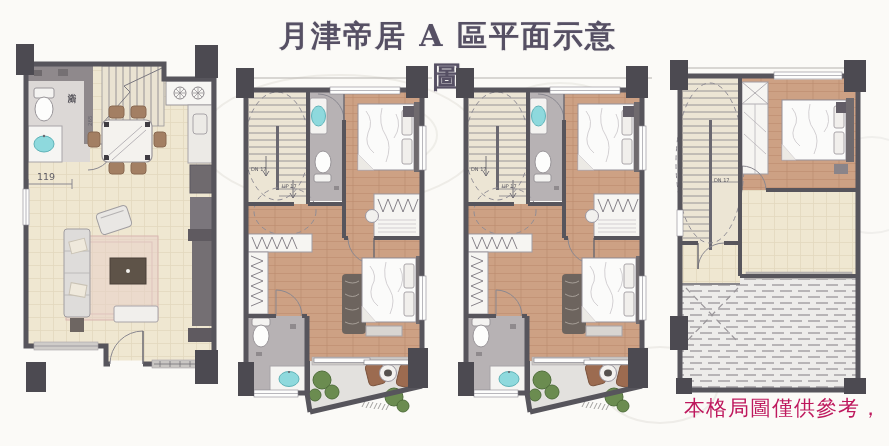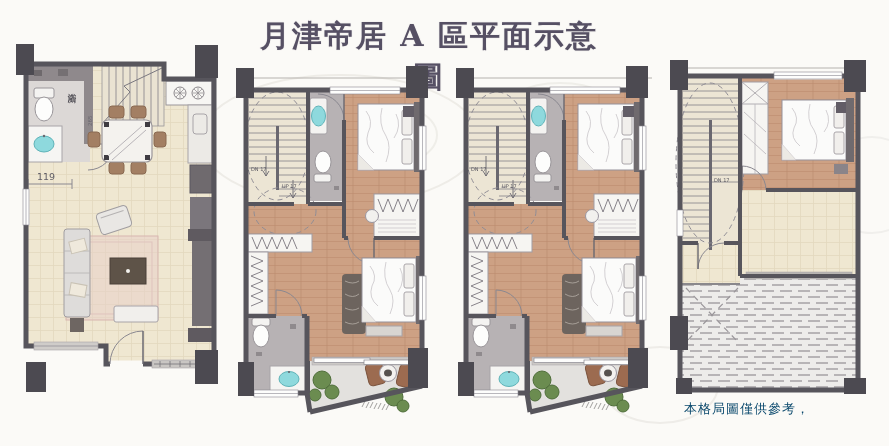--- a/index.html
+++ b/index.html
@@ -5,42 +5,42 @@
   html,body{margin:0;padding:0;}
   .screen{
     position:relative;
     width:889px;height:446px;
     background:#fbfaf7;
     overflow:hidden;
     font-family:"Liberation Sans",sans-serif;
   }
   .bg-sketch{position:absolute;left:0;top:0;width:889px;height:446px;}
   .page-title{
-    position:absolute;left:244px;top:16px;width:370px;
+    position:absolute;left:263px;top:16px;width:370px;
     text-align:center;
     font-family:"DejaVu Serif",serif;
     font-weight:700;
     font-size:30px;
     letter-spacing:2px;
     color:#565064;
     text-shadow:0 0 1px rgba(86,80,100,.35);
   }
   .plan{position:absolute;}
   .plan svg{display:block;}
   .plan-1{left:14px;top:44px;}
   .plan-2{left:236px;top:66px;}
   .plan-3{left:456px;top:66px;}
   .plan-4{left:670px;top:60px;}
   .disclaimer{
     position:absolute;left:684px;top:397px;
     font-family:"Liberation Serif",serif;
-    font-size:13px;
+    font-size:21px;
     line-height:23px;
     letter-spacing:1px;
-    color:#0c4a6e;
+    color:#be185d;
   }
   text{font-family:"DejaVu Sans",sans-serif;}
   .vtext{writing-mode:vertical-rl;}
 </style>
 </head>
 <body>
 
 <div class="screen">
 
   <svg class="bg-sketch" viewBox="0 0 889 446">

